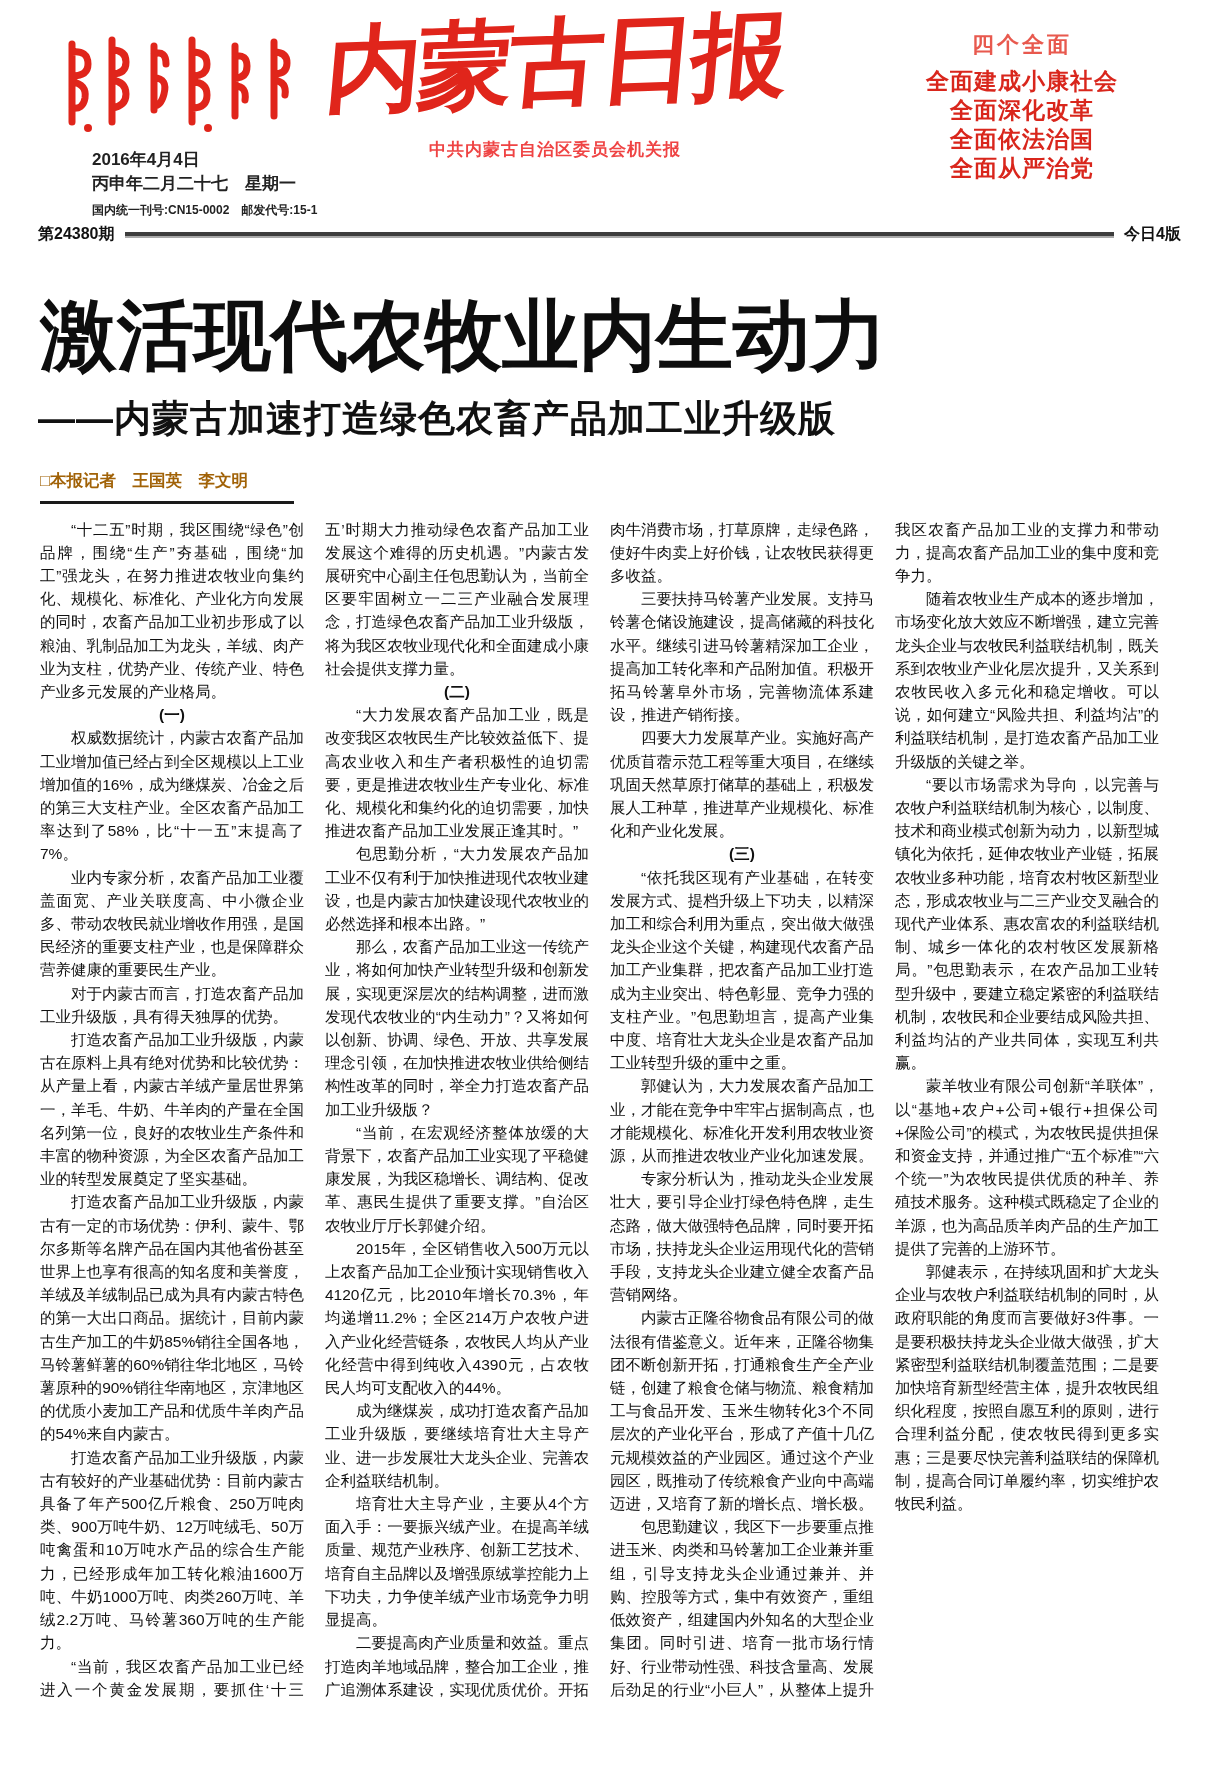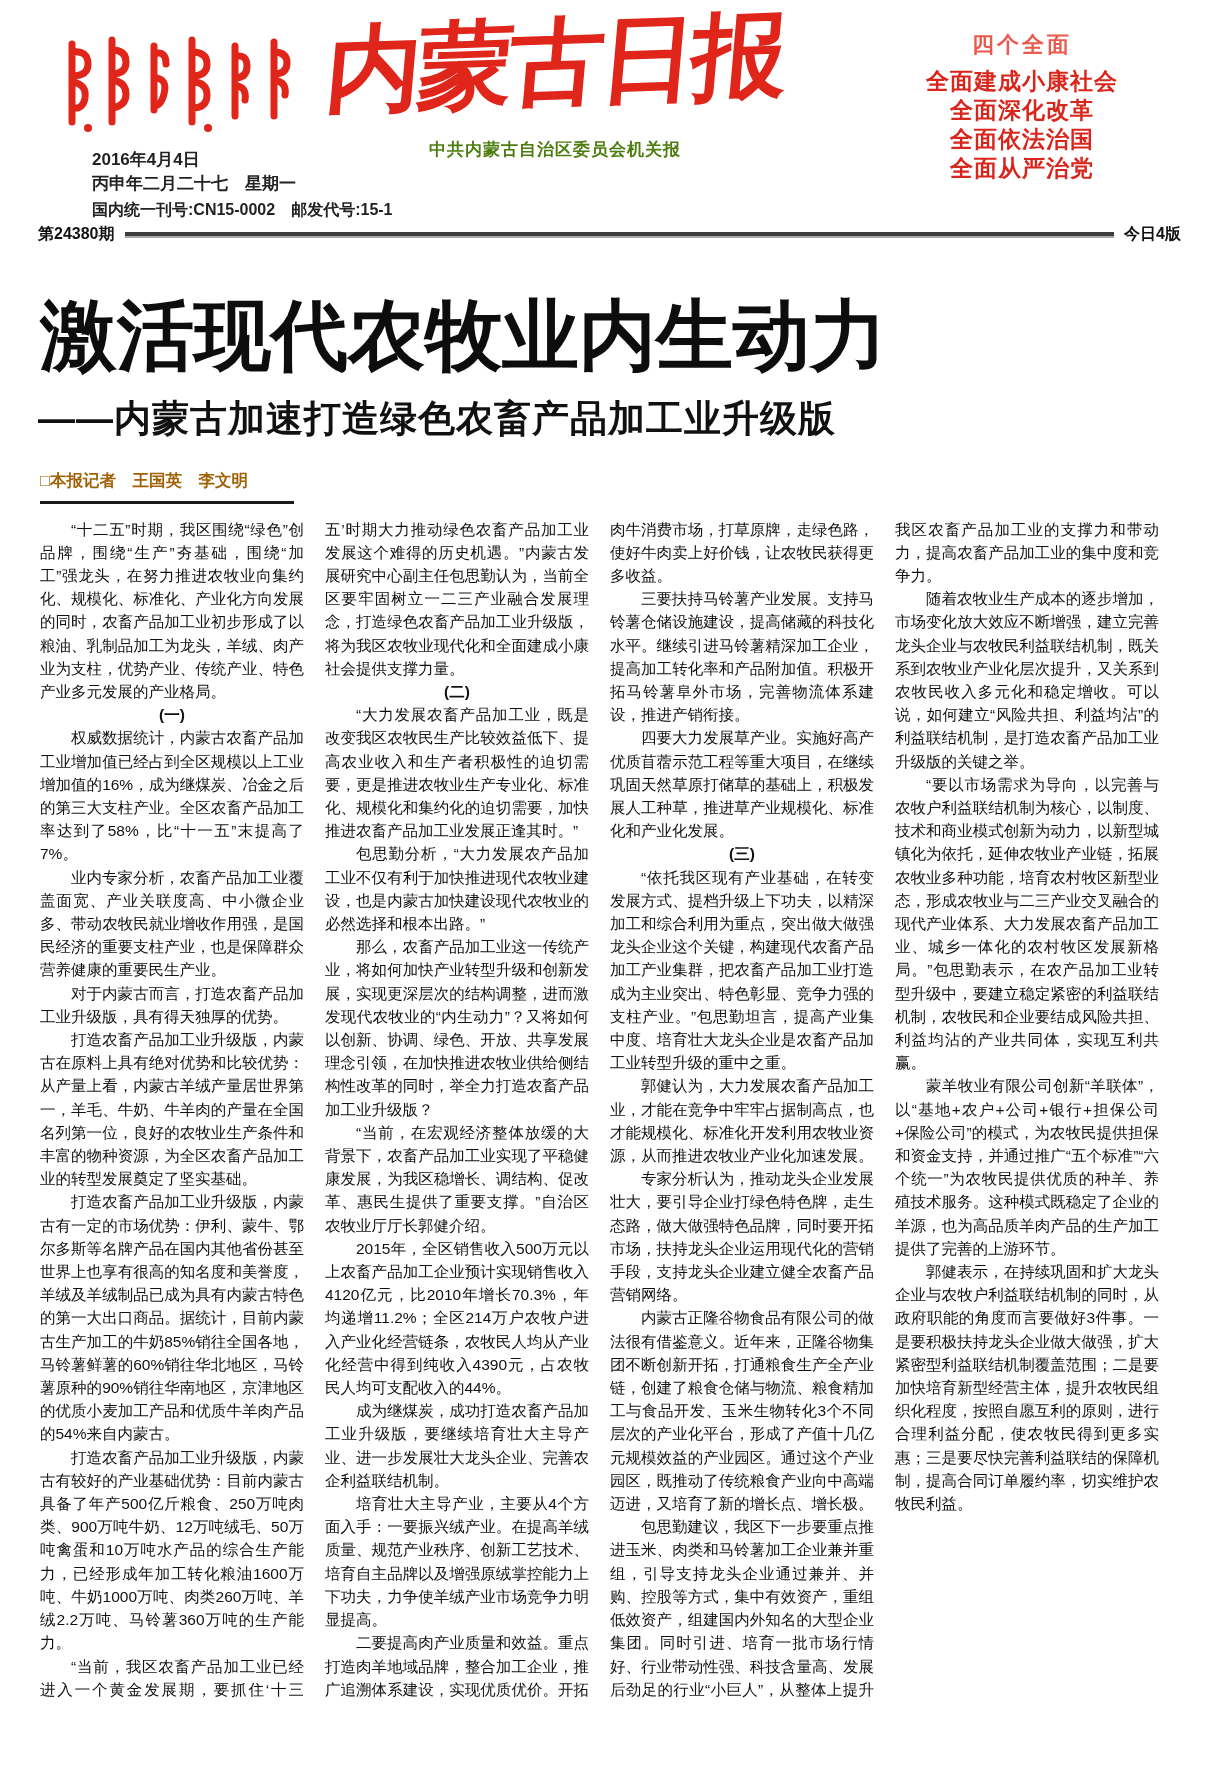--- a/index.html
+++ b/index.html
@@ -4,26 +4,26 @@
 <style>
   html,body{margin:0;padding:0;background:#e9e9e9;}
   .page{position:relative;width:1219px;height:1785px;margin:0 auto;background:#ffffff;
         font-family:"Liberation Sans","DejaVu Sans",sans-serif;color:#1a1a1a;overflow:hidden;}
 
   
   .masthead{position:relative;height:218px;}
   .mongolian{position:absolute;left:50px;top:30px;}
   .date-block{position:absolute;left:52px;top:148px;line-height:24px;margin-left:40px;}
   .date-line{font-size:17px;font-weight:bold;color:#222;}
-  .pub-codes{font-size:16px;font-weight:bold;color:#222;margin-top:2px;}
+  .pub-codes{font-size:12px;font-weight:bold;color:#222;margin-top:2px;}
   .mast-center{position:absolute;left:320px;top:4px;width:470px;text-align:center;}
   .paper-title{font-size:95px;line-height:118px;font-weight:900;color:#e0251b;
                transform:skewX(-7deg) rotate(-2deg);letter-spacing:-4px;white-space:nowrap;
                font-family:"Liberation Serif","DejaVu Serif",serif;}
-  .organ-line{margin-top:16px;font-size:17px;font-weight:bold;color:#4d7c0f;letter-spacing:1px;}
+  .organ-line{margin-top:16px;font-size:17px;font-weight:bold;color:#ef4444;letter-spacing:1px;}
   .mast-right{position:absolute;right:62px;top:30px;width:270px;text-align:center;}
   .slogan-title{font-size:22px;font-weight:bold;color:#e8594e;letter-spacing:3px;margin-bottom:7px;}
   .slogan{font-size:23px;font-weight:900;color:#d9261c;line-height:29px;letter-spacing:1px;}
 
   
   .issue-bar{display:flex;align-items:center;margin:6px 38px 0 38px;gap:10px;}
   .issue-no,.pages-today{font-size:16px;font-weight:bold;color:#111;white-space:nowrap;}
   .issue-rule{flex:1;height:4px;background:#3d3d3d;border-bottom:2px solid #a9a9a9;}
 
   
@@ -110,19 +110,19 @@
         <p class="para">二要提高肉产业质量和效益。重点打造肉羊地域品牌，整合加工企业，推广追溯体系建设，实现优质优价。开拓肉牛消费市场，打草原牌，走绿色路，使好牛肉卖上好价钱，让农牧民获得更多收益。</p>
         <p class="para">三要扶持马铃薯产业发展。支持马铃薯仓储设施建设，提高储藏的科技化水平。继续引进马铃薯精深加工企业，提高加工转化率和产品附加值。积极开拓马铃薯阜外市场，完善物流体系建设，推进产销衔接。</p>
         <p class="para">四要大力发展草产业。实施好高产优质苜蓿示范工程等重大项目，在继续巩固天然草原打储草的基础上，积极发展人工种草，推进草产业规模化、标准化和产业化发展。</p>
         <p class="mark">(三)</p>
         <p class="para">“依托我区现有产业基础，在转变发展方式、提档升级上下功夫，以精深加工和综合利用为重点，突出做大做强龙头企业这个关键，构建现代农畜产品加工产业集群，把农畜产品加工业打造成为主业突出、特色彰显、竞争力强的支柱产业。”包思勤坦言，提高产业集中度、培育壮大龙头企业是农畜产品加工业转型升级的重中之重。</p>
         <p class="para">郭健认为，大力发展农畜产品加工业，才能在竞争中牢牢占据制高点，也才能规模化、标准化开发利用农牧业资源，从而推进农牧业产业化加速发展。</p>
         <p class="para">专家分析认为，推动龙头企业发展壮大，要引导企业打绿色特色牌，走生态路，做大做强特色品牌，同时要开拓市场，扶持龙头企业运用现代化的营销手段，支持龙头企业建立健全农畜产品营销网络。</p>
         <p class="para">内蒙古正隆谷物食品有限公司的做法很有借鉴意义。近年来，正隆谷物集团不断创新开拓，打通粮食生产全产业链，创建了粮食仓储与物流、粮食精加工与食品开发、玉米生物转化3个不同层次的产业化平台，形成了产值十几亿元规模效益的产业园区。通过这个产业园区，既推动了传统粮食产业向中高端迈进，又培育了新的增长点、增长极。</p>
         <p class="para">包思勤建议，我区下一步要重点推进玉米、肉类和马铃薯加工企业兼并重组，引导支持龙头企业通过兼并、并购、控股等方式，集中有效资产，重组低效资产，组建国内外知名的大型企业集团。同时引进、培育一批市场行情好、行业带动性强、科技含量高、发展后劲足的行业“小巨人”，从整体上提升我区农畜产品加工业的支撑力和带动力，提高农畜产品加工业的集中度和竞争力。</p>
         <p class="para">随着农牧业生产成本的逐步增加，市场变化放大效应不断增强，建立完善龙头企业与农牧民利益联结机制，既关系到农牧业产业化层次提升，又关系到农牧民收入多元化和稳定增收。可以说，如何建立“风险共担、利益均沾”的利益联结机制，是打造农畜产品加工业升级版的关键之举。</p>
-        <p class="para">“要以市场需求为导向，以完善与农牧户利益联结机制为核心，以制度、技术和商业模式创新为动力，以新型城镇化为依托，延伸农牧业产业链，拓展农牧业多种功能，培育农村牧区新型业态，形成农牧业与二三产业交叉融合的现代产业体系、大力发展农畜产品加工业、城乡一体化的农村牧区发展新格局。”包思勤表示，在农产品加工业转型升级中，要建立稳定紧密的利益联结机制，农牧民和企业要结成风险共担、利益均沾的产业共同体，实现互利共赢。</p>
+        <p class="para">“要以市场需求为导向，以完善与农牧户利益联结机制为核心，以制度、技术和商业模式创新为动力，以新型城镇化为依托，延伸农牧业产业链，拓展农牧业多种功能，培育农村牧区新型业态，形成农牧业与二三产业交叉融合的现代产业体系、惠农富农的利益联结机制、城乡一体化的农村牧区发展新格局。”包思勤表示，在农产品加工业转型升级中，要建立稳定紧密的利益联结机制，农牧民和企业要结成风险共担、利益均沾的产业共同体，实现互利共赢。</p>
         <p class="para">蒙羊牧业有限公司创新“羊联体”，以“基地+农户+公司+银行+担保公司+保险公司”的模式，为农牧民提供担保和资金支持，并通过推广“五个标准”“六个统一”为农牧民提供优质的种羊、养殖技术服务。这种模式既稳定了企业的羊源，也为高品质羊肉产品的生产加工提供了完善的上游环节。</p>
         <p class="para">郭健表示，在持续巩固和扩大龙头企业与农牧户利益联结机制的同时，从政府职能的角度而言要做好3件事。一是要积极扶持龙头企业做大做强，扩大紧密型利益联结机制覆盖范围；二是要加快培育新型经营主体，提升农牧民组织化程度，按照自愿互利的原则，进行合理利益分配，使农牧民得到更多实惠；三是要尽快完善利益联结的保障机制，提高合同订单履约率，切实维护农牧民利益。</p>
       </div>
   </article>
 
 </div>
 
 </body></html>

